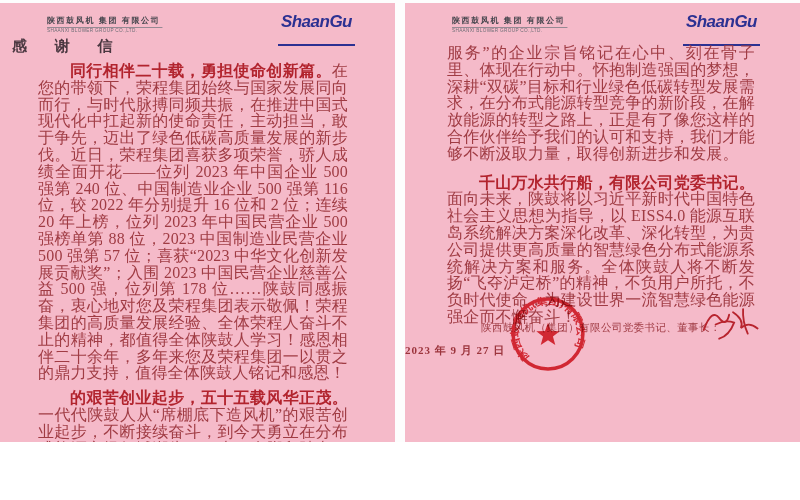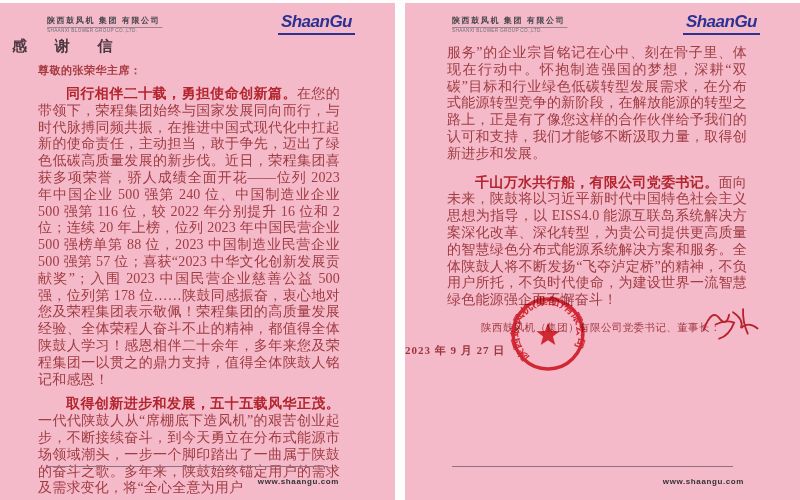--- a/index.html
+++ b/index.html
@@ -1,39 +1,39 @@
 <!DOCTYPE html>
 <html><head>
 <meta charset="utf-8">
 <style>
   html,body{margin:0;padding:0;}
-  .canvas{position:relative;width:800px;height:500px;background:#fdfdfd;overflow:hidden;
+  .canvas{position:relative;width:800px;height:442px;background:#fdfdfd;overflow:hidden;
           font-family:"Liberation Serif", serif;}
   .page{position:absolute;top:3px;height:497px;background:#f5bac9;}
   .page-1{left:0;width:395px;}
   .page-2{left:405px;width:395px;}
 
   .logo{position:absolute;top:14px;left:47px;color:#4b4b52;line-height:1.1;}
   .logo-cn{font-family:"Liberation Sans",sans-serif;font-weight:bold;font-size:8px;
            letter-spacing:1.6px;color:#45454d;}
   .logo-en{font-family:"Liberation Sans",sans-serif;font-size:6px;letter-spacing:.4px;
            color:#6d6d75;transform:scale(.78);transform-origin:0 0;margin-top:1px;
            border-top:1px solid #7b7b84;padding-top:1px;width:128%;}
   .shaangu{position:absolute;top:9px;right:40px;font-family:"Liberation Sans",sans-serif;
            font-style:italic;font-weight:bold;font-size:17px;letter-spacing:-.5px;
-           color:#2c3192;border-bottom:2px solid #2c3192;padding:0 3px 1px 3px;}
+           color:#2c3192;border-bottom:2px solid #2c3192;padding:0 3px 12px 3px;}
 
   .title{position:absolute;top:34px;left:0;right:0;text-align:left;font-size:15px;
          font-weight:bold;color:#4a3740;letter-spacing:12px;text-indent:12px;}
 
   .body-1{position:absolute;top:60px;left:38px;width:318px;}
   .body-2{position:absolute;top:42px;left:42px;width:316px;}
   .salutation{font-weight:bold;color:#a93b43;font-size:11px;margin:0 0 8px 0;letter-spacing:.5px;}
-  .para{font-size:14px;line-height:16.8px;color:#a03c44;text-align:justify;
-        margin:0 16px 8px 0;letter-spacing:.2px;}
+  .para{font-size:16px;line-height:16.8px;color:#a03c44;text-align:justify;
+        margin:0 8px 8px 0;letter-spacing:.2px;}
   .body-2 .para{margin-bottom:12px;}
   .para.indent{text-indent:2em;}
   .para strong{color:#b2242e;}
 
   .sig-title{position:absolute;top:318px;left:76px;font-size:10.5px;color:#a03c44;
              letter-spacing:.4px;white-space:nowrap;}
   .date{position:absolute;top:340px;left:0;right:48px;text-align:left;font-size:11px;
         font-weight:bold;color:#9c353d;letter-spacing:1px;}
   .seal{position:absolute;top:291px;left:104px;width:78px;height:80px;opacity:.9;
         mix-blend-mode:multiply;}
@@ -51,23 +51,22 @@
   <div class="page page-1">
     <div class="logo">
       <div class="logo-cn">陕西鼓风机 集团 有限公司</div>
       <div class="logo-en">SHAANXI BLOWER GROUP CO.,LTD.</div>
     </div>
     <div class="shaangu">ShaanGu</div>
 
     <div class="title">感 谢 信</div>
 
     <div class="body-1">
-      <p class="salutation">尊敬的张荣华主席：</p>
       <p class="para indent"><strong>同行相伴二十载，勇担使命创新篇。</strong><span>在您的带领下，荣程集团始终与国家发展同向而行，与时代脉搏同频共振，在推进中国式现代化中扛起新的使命责任，主动担当，敢于争先，迈出了绿色低碳高质量发展的新步伐。近日，荣程集团喜获多项荣誉，骄人成绩全面开花——位列 2023 年中国企业 500 强第 240 位、中国制造业企业 500 强第 116 位，较 2022 年分别提升 16 位和 2 位；连续 20 年上榜，位列 2023 年中国民营企业 500 强榜单第 88 位，2023 中国制造业民营企业 500 强第 57 位；喜获“2023 中华文化创新发展贡献奖”；入围 2023 中国民营企业慈善公益 500 强，位列第 178 位……陕鼓同感振奋，衷心地对您及荣程集团表示敬佩！荣程集团的高质量发展经验、全体荣程人奋斗不止的精神，都值得全体陕鼓人学习！感恩相伴二十余年，多年来您及荣程集团一以贯之的鼎力支持，值得全体陕鼓人铭记和感恩！</span></p>
-      <p class="para indent"><strong>取得创新进步和发展，五十五载风华正茂。</strong><span>一代代陕鼓人从“席棚底下造风机”的艰苦创业起步，不断接续奋斗，到今天勇立在分布式能源市场领域潮头，一步一个脚印踏出了一曲属于陕鼓的奋斗之歌。多年来，陕鼓始终锚定用户的需求及需求变化，将“全心全意为用户</span></p>
+      <p class="para indent"><strong>的艰苦创业起步，五十五载风华正茂。</strong><span>一代代陕鼓人从“席棚底下造风机”的艰苦创业起步，不断接续奋斗，到今天勇立在分布式能源市场领域潮头，一步一个脚印踏出了一曲属于陕鼓的奋斗之歌。多年来，陕鼓始终锚定用户的需求及需求变化，将“全心全意为用户</span></p>
     </div>
 
     <div class="footer-line"></div>
     <div class="website">www.shaangu.com</div>
   </div>
 
   <div class="page page-2">
     <div class="logo">
       <div class="logo-cn">陕西鼓风机 集团 有限公司</div>
       <div class="logo-en">SHAANXI BLOWER GROUP CO.,LTD.</div>

